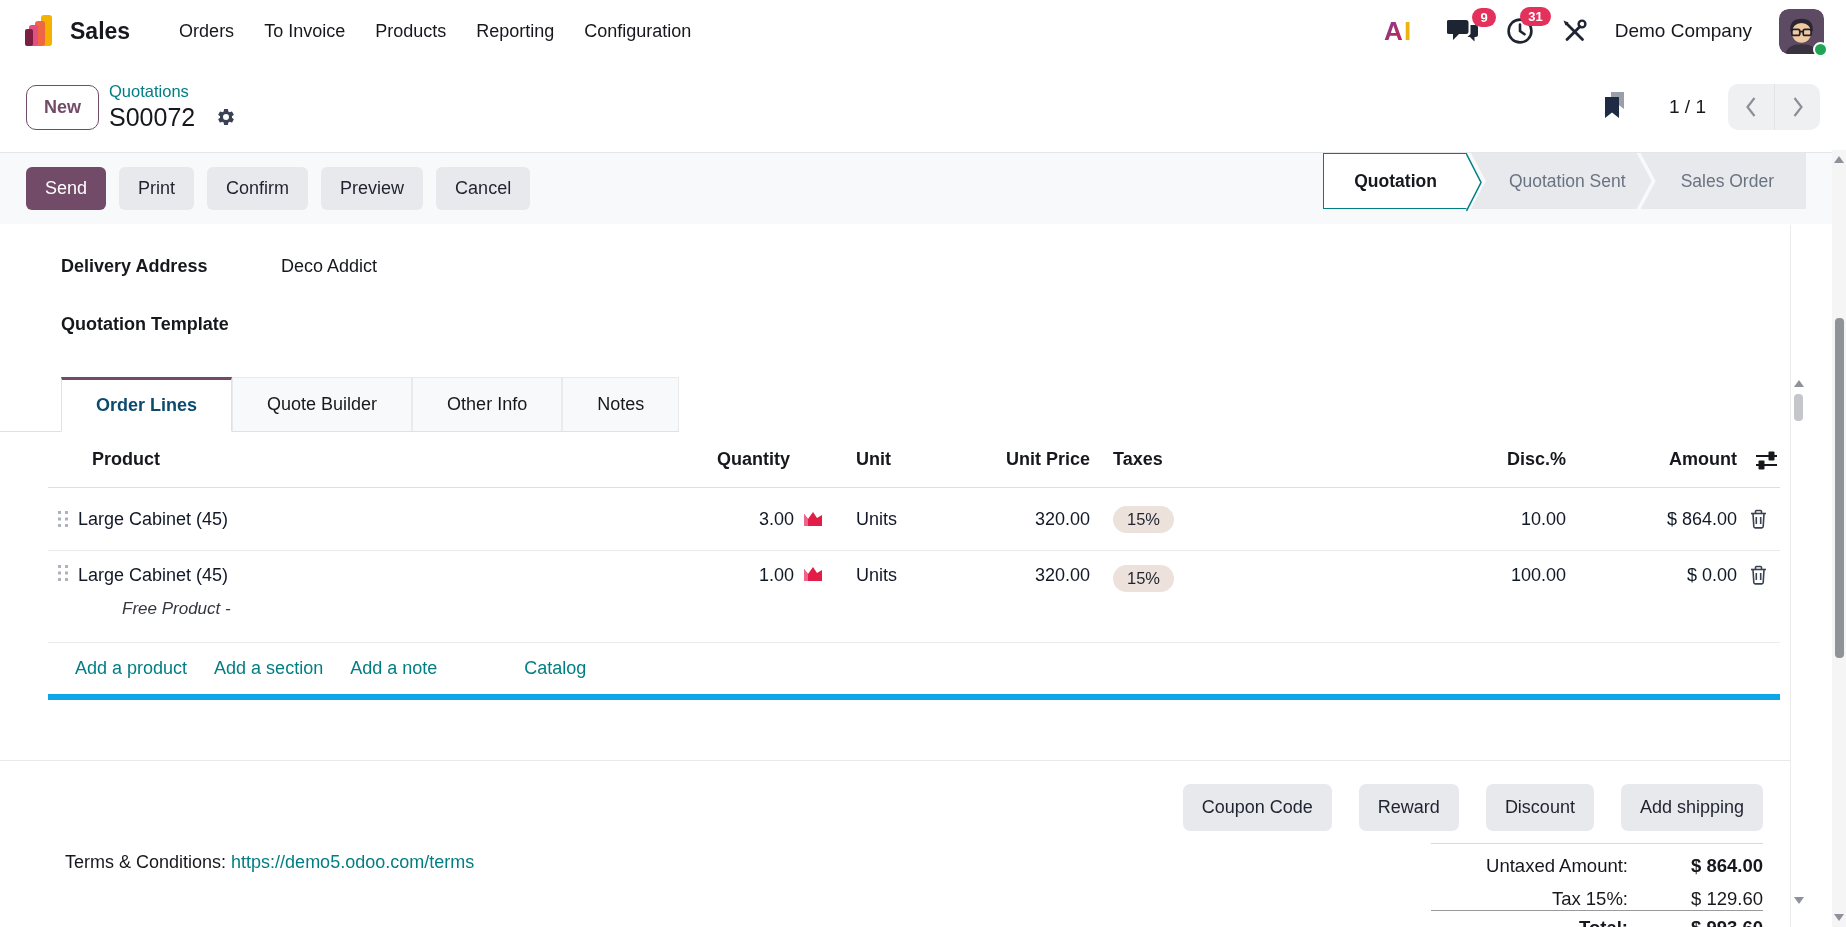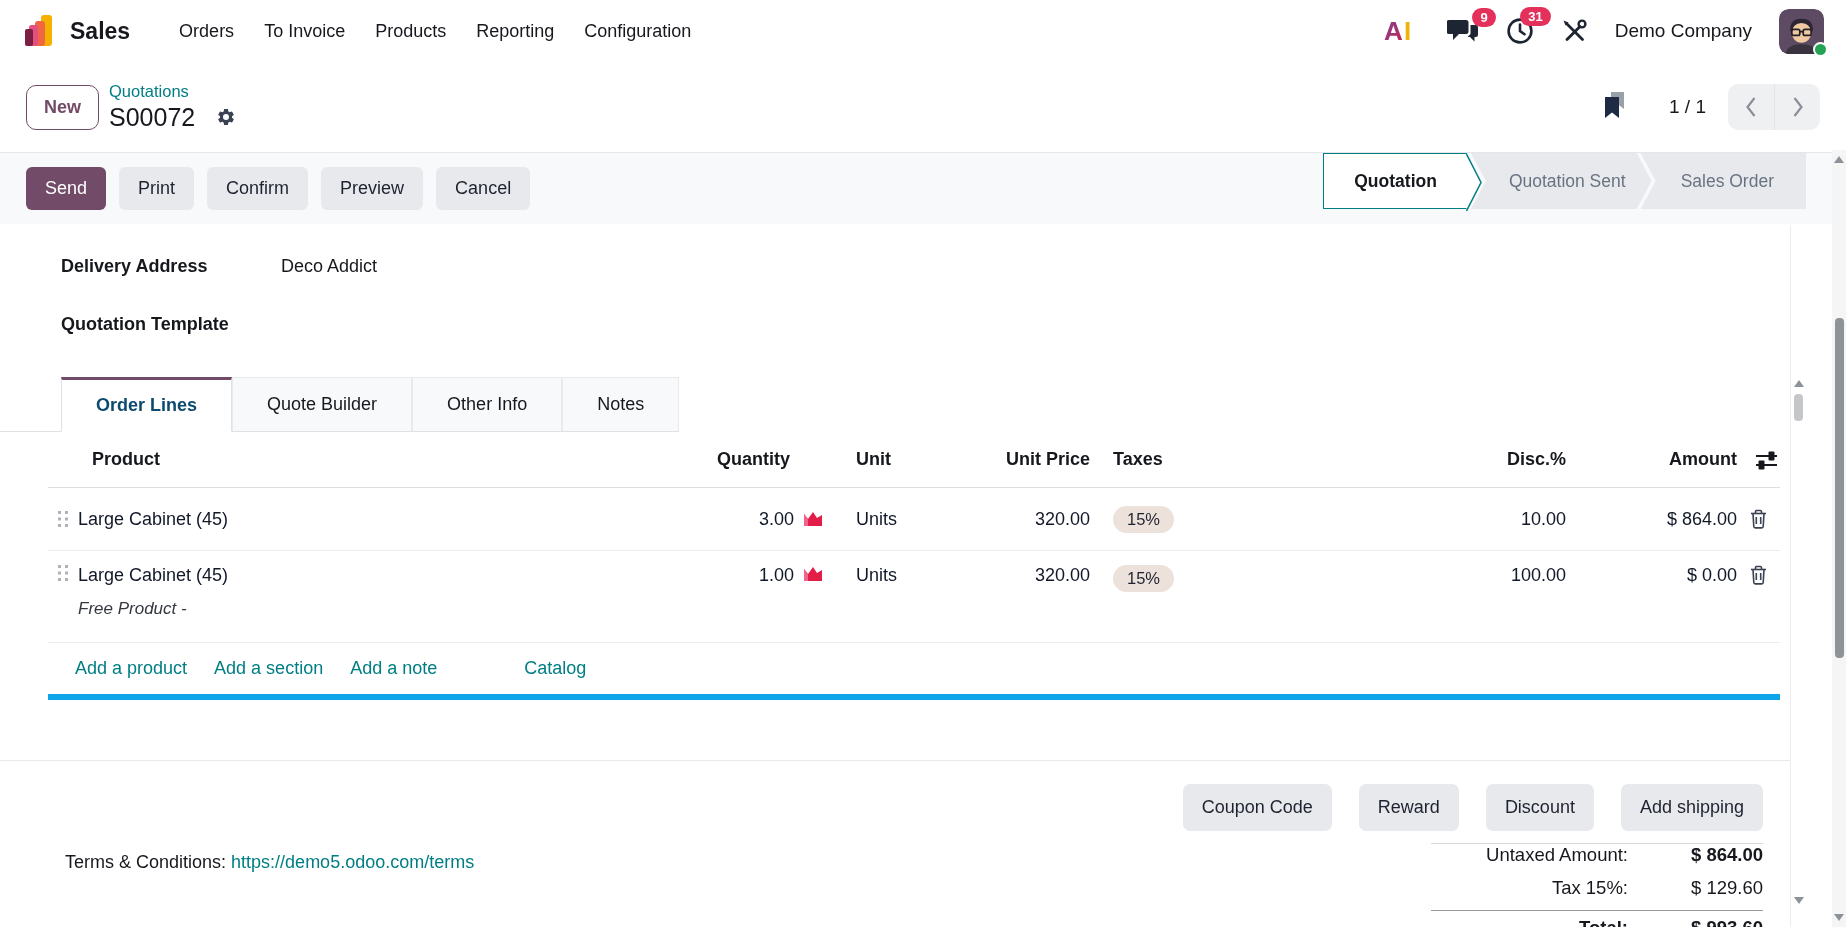--- a/index.html
+++ b/index.html
@@ -83,35 +83,35 @@
   .h-icons { display:flex; justify-content:flex-end; padding-right:2px; }
   .body-row { height:63px; }
   .body-row.tall { height:92px; align-items:flex-start; }
   .body-row.tall > * { padding-top:14px; }
   .cell-handle { display:flex; justify-content:center; cursor:grab; }
   .cell-qty { display:flex; justify-content:flex-end; align-items:center; gap:8px; padding-right:12px; }
   .tall .cell-qty { align-items:flex-start; }
   .tax-pill { display:inline-block; background:#ECE1DB; color:#1f2330; font-size:16.5px;
               padding:4px 14px; border-radius:15px; }
   .cell-trash { display:flex; justify-content:center; cursor:pointer; }
-  .line-note { font-style:italic; font-size:17px; color:#33373e; margin-top:13px; }
+  .line-note { font-style:italic; font-size:17px; color:#33373e; margin-top:13px;margin-left:44px; }
   .links-row { height:57px; display:flex; align-items:center; gap:27px; padding-left:27px;
                border-bottom:6px solid #0ea5e9; font-size:18px; }
   .tlink { color:#017E84; cursor:pointer; text-decoration:none; }
   .link-catalog { margin-left:60px; }
 
   .sheet-hr { margin-top:60px; border:none; border-top:1px solid #e9e9e9; width:1790px; }
   .promo-row { margin-top:23px; display:flex; justify-content:flex-end; gap:14px; padding-right:83px; }
   .promo-row .btn { height:47px; border-radius:7px; }
   .terms-row { margin-top:21px; padding-left:65px; font-size:18px; }
   .terms-label { color:#16181d; }
   .terms-link { color:#017E84; cursor:pointer; }
 
   .totals { position:absolute; top:619px; right:83px; width:332px; border-top:1px solid #d9d9d9; }
-  .total-line { display:flex; height:33px; align-items:flex-start; font-size:18.5px; }
+  .total-line { display:flex; height:33px; align-items:flex-end; font-size:18.5px; }
   .total-line .t-label { flex:1; text-align:right; color:#16181d; }
   .total-line .t-value { width:135px; text-align:right; color:#16181d; }
   .total-line.bold-value .t-value { font-weight:700; }
   .total-line.grand { border-top:1px solid #9a9a9a; font-weight:700; height:40px; align-items:flex-start; padding-top:6px; }
 
   
   .inner-sb { position:absolute; left:1790px; top:225px; width:16px; height:702px; background:#fff;
               border-left:1px solid #ececec; }
   .sb-up, .sb-down { position:absolute; left:3px; width:0; height:0;
               border-left:5px solid transparent; border-right:5px solid transparent; }

